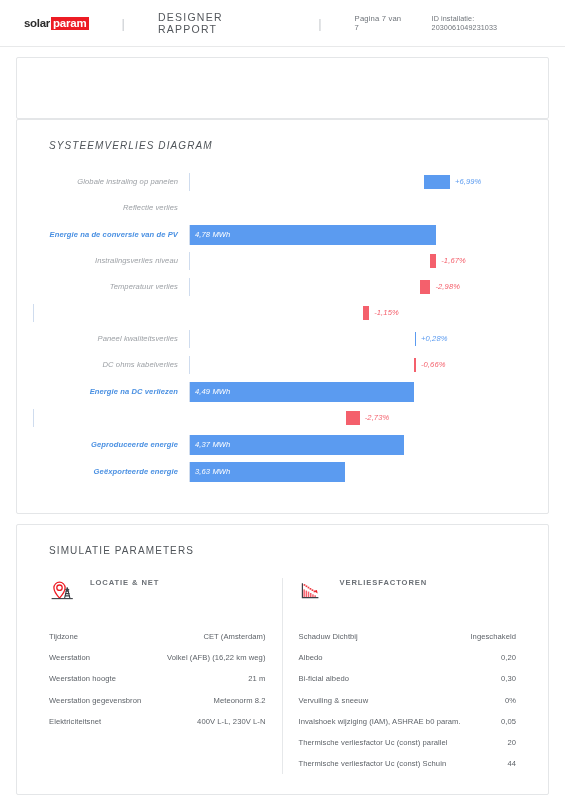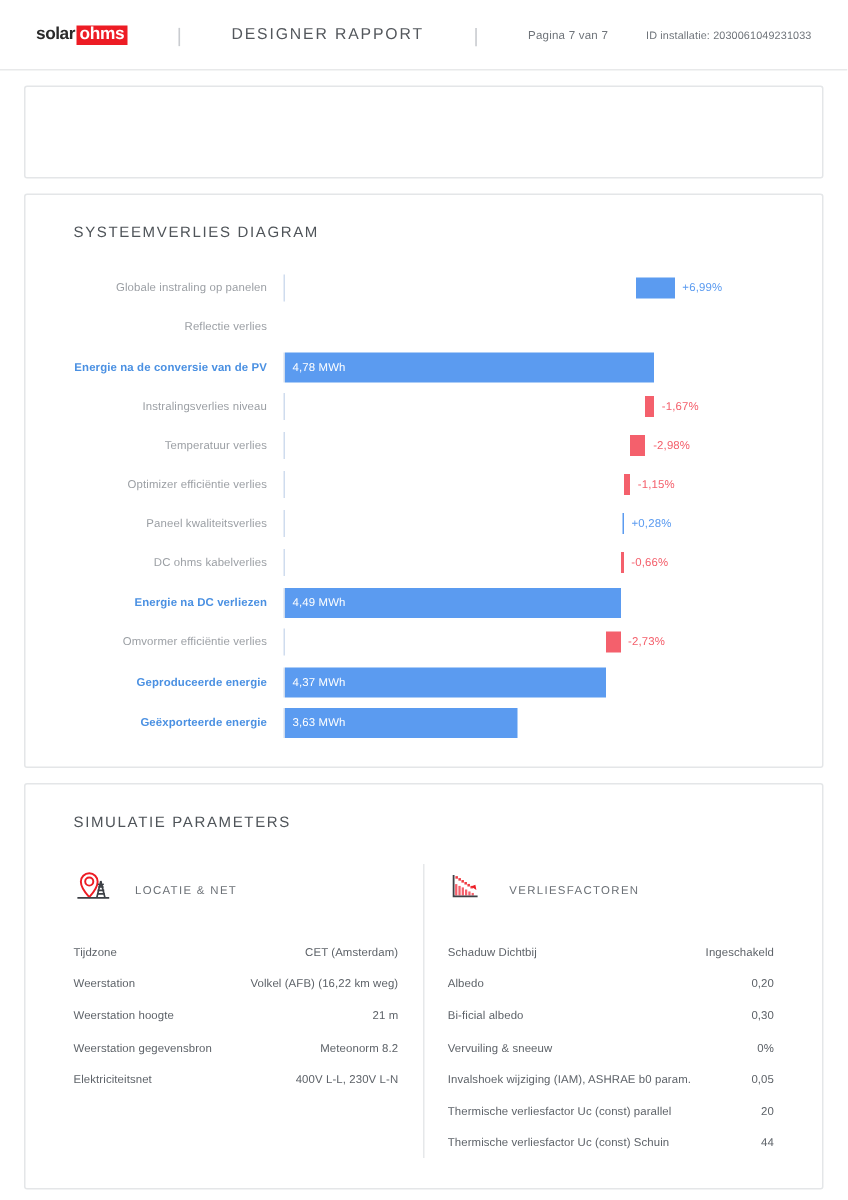--- a/index.html
+++ b/index.html
@@ -40,21 +40,21 @@
   }
 
   
   .card {
     margin: 0 16px;
     border: 1px solid #e4e6e8;
     border-radius: 2px;
     background: #fff;
   }
   .card-empty { height: 62px; margin-top: 10px; }
-  .card-chart { margin-top: 10px; padding: 16px 16px 12px 16px; }
+  .card-chart { padding: 16px 16px 24px 16px; font-style: italic; }
   .card-params { margin-top: 10px; padding: 16px 16px 20px 16px; }
 
   .card-title {
     font-size: 10px; letter-spacing: 1.1px; color: #4f5459;
     margin: 4px 0 22px 16px;
   }
 
   
   .chart { position: relative; }
   .chart-row {
@@ -115,23 +115,24 @@
   .chart-row.lossrow .row-label { line-height: 18px; }
   .chart-row.lossrow .bar { height: 14px; top: 2px; }
   .chart-row.lossrow .bar-outer-label { line-height: 18px; }
 
   
   .params-wrap { display: flex; margin-top: 6px; }
   .params-col { width: 50%; padding: 0 14px; }
   .params-col.left { border-right: 1px solid #e6e8ea; }
 
   .col-head {
-    display: flex; align-items: center;
+    display: flex; align-items: flex-start;
     height: 34px;
     margin: 0 0 14px 2px;
+    font-weight: bold;
   }
   .col-head-label {
     font-size: 7.6px; letter-spacing: .9px; color: #6b7076;
     margin-left: 11px;
   }
   .param-row {
     display: flex; justify-content: space-between; align-items: baseline;
     padding: 6.1px 2px;
     font-size: 7.6px;
     letter-spacing: .07px;
@@ -139,21 +140,21 @@
   .param-key { color: #5d6268; }
   .param-val { color: #5d6268; text-align: right; white-space: nowrap; }
   svg { display: block; }
 </style>
 </head>
 <body>
 
 <div class="header">
   <div class="logo">
     <span class="logo-solar">solar</span>
-    <span class="logo-edge">ohms</span>
+    <span class="logo-edge">param</span>
   </div>
   <span class="hdr-sep">|</span>
   <span class="hdr-title">DESIGNER RAPPORT</span>
   <span class="hdr-sep">|</span>
   <span class="hdr-page">Pagina 7 van 7</span>
   <span class="hdr-id">ID installatie: 2030061049231033</span>
 </div>
 
 <div class="card card-empty"></div>
 
@@ -185,21 +186,20 @@
         </div>
       </div>
       <div class="chart-row lossrow">
         <div class="row-label loss">Temperatuur verlies</div>
         <div class="plot">
           <div class="bar red" style="left: 67.3%; width: 3%;"></div>
           <span class="bar-outer-label neg" style="left: calc(70.3% + 5px);">-2,98%</span>
         </div>
       </div>
       <div class="chart-row lossrow">
-        <div class="row-label loss">Optimizer efficiëntie verlies</div>
         <div class="plot">
           <div class="bar red" style="left: 66.1%; width: 1.2%;"></div>
           <span class="bar-outer-label neg" style="left: calc(67.3% + 5px);">-1,15%</span>
         </div>
       </div>
       <div class="chart-row lossrow">
         <div class="row-label loss">Paneel kwaliteitsverlies</div>
         <div class="plot">
           <div class="bar blue" style="left: 65.8%; width: 0.3%;"></div>
           <span class="bar-outer-label pos" style="left: calc(66.1% + 5px);">+0,28%</span>
@@ -213,21 +213,20 @@
         </div>
       </div>
       <div class="chart-row">
         <div class="row-label milestone">Energie na DC verliezen</div>
         <div class="plot">
           <div class="bar blue" style="left: 0%; width: 65.4%;"></div>
           <span class="bar-inner-label" style="left: calc(0% + 5px);">4,49 MWh</span>
         </div>
       </div>
       <div class="chart-row lossrow">
-        <div class="row-label loss">Omvormer efficiëntie verlies</div>
         <div class="plot">
           <div class="bar red" style="left: 62.7%; width: 2.7%;"></div>
           <span class="bar-outer-label neg" style="left: calc(65.4% + 5px);">-2,73%</span>
         </div>
       </div>
       <div class="chart-row">
         <div class="row-label milestone">Geproduceerde energie</div>
         <div class="plot">
           <div class="bar blue" style="left: 0%; width: 62.7%;"></div>
           <span class="bar-inner-label" style="left: calc(0% + 5px);">4,37 MWh</span>

